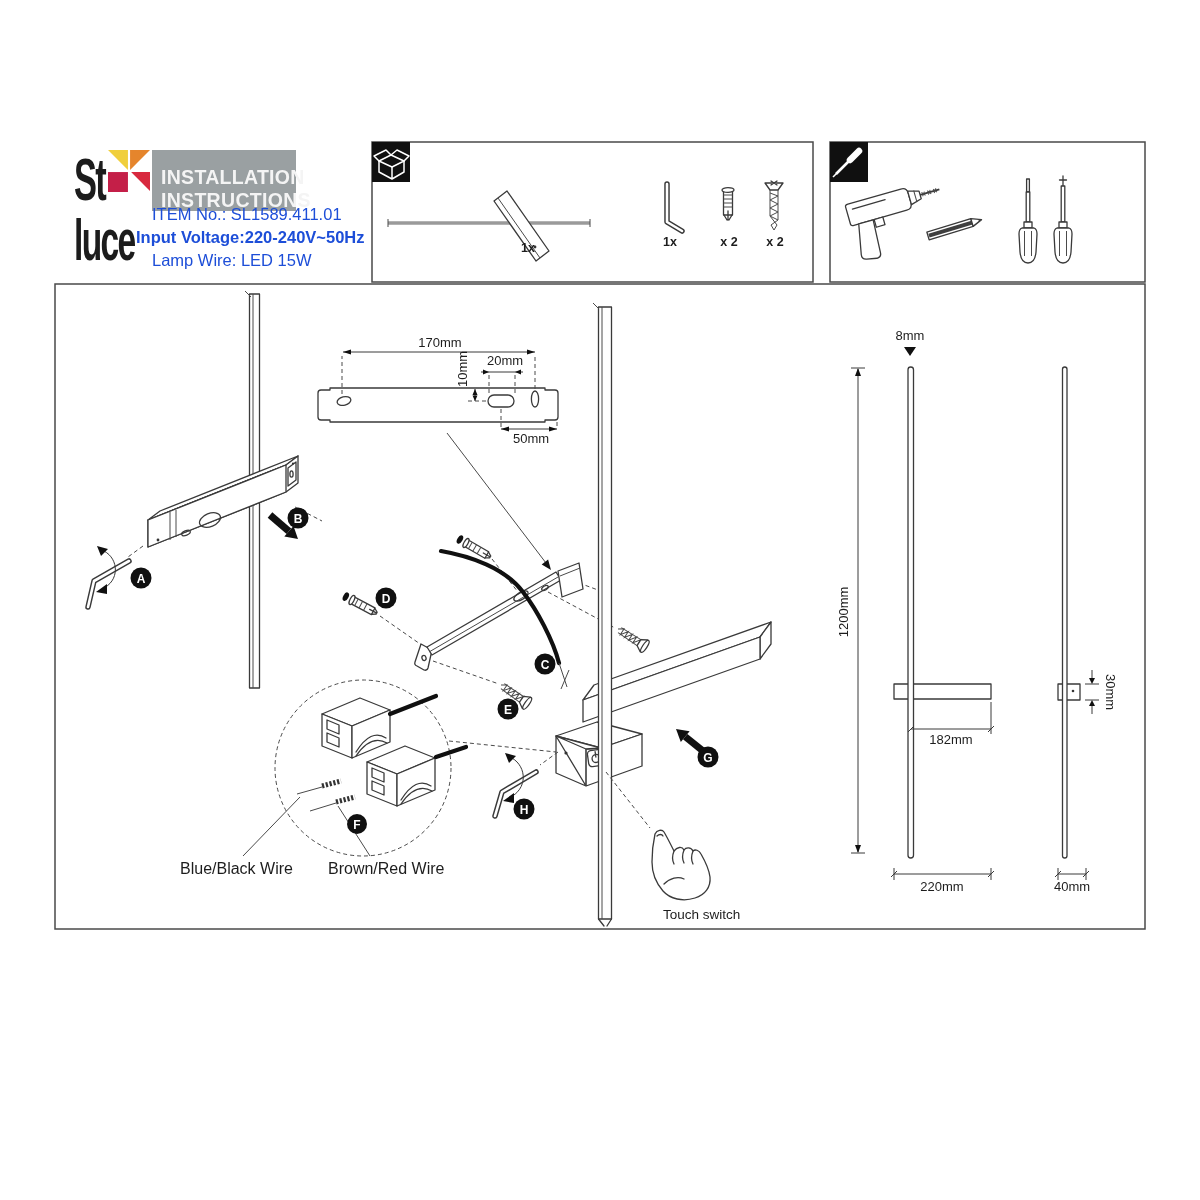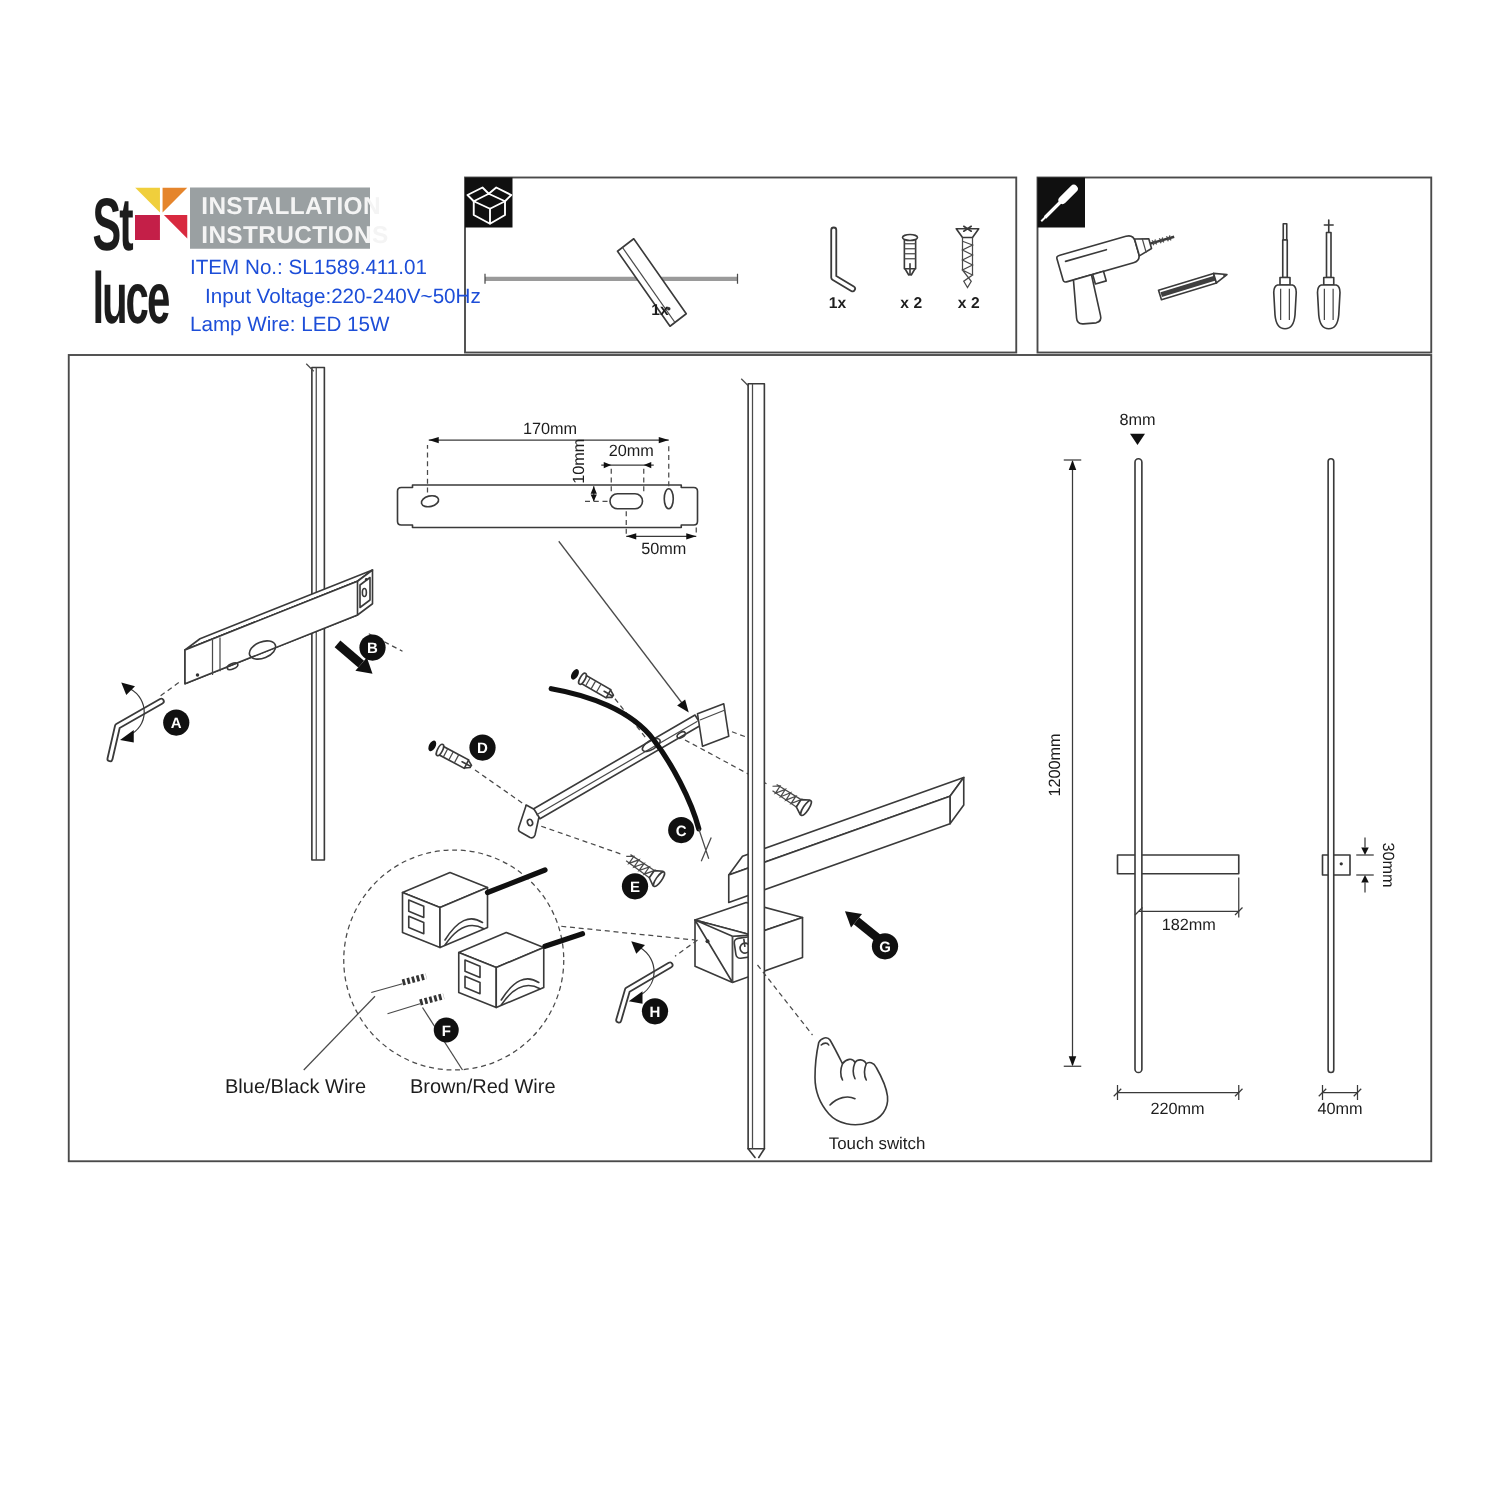--- a/index.html
+++ b/index.html
@@ -4,21 +4,21 @@
 <style>
   html,body{margin:0;padding:0;background:#fff;}
   #canvas{position:relative;width:1200px;height:1200px;background:#ffffff;overflow:hidden;
           font-family:"Liberation Sans",sans-serif;}
   #art{position:absolute;left:0;top:0;}
   .ov{position:absolute;color:#161616;}
   
   .logo-word{font-weight:bold;color:#1c1c1c;transform-origin:top left;letter-spacing:-2px;}
   
   .hdr-box{background:#9aa0a2;color:#f4f4f4;font-weight:bold;font-size:19.5px;line-height:22.5px;
-           padding:4px 0 2px 9px;letter-spacing:.3px;}
+           padding:16px 0 2px 9px;letter-spacing:.3px;}
   .item-line{font-size:16.5px;color:#1d4ed8;}
   
   .ln{fill:none;stroke:#3a3a3a;stroke-width:1.3;stroke-linejoin:round;stroke-linecap:round;}
   .fw{fill:#ffffff;stroke:#3a3a3a;stroke-width:1.3;stroke-linejoin:round;}
   .dash{fill:none;stroke:#4a4a4a;stroke-width:1;stroke-dasharray:4 3;}
   .thin{fill:none;stroke:#4a4a4a;stroke-width:1;}
   .thick{fill:none;stroke:#101010;stroke-width:4.2;stroke-linecap:round;}
   .blk{fill:#101010;stroke:none;}
   .keyO{fill:none;stroke:#3a3a3a;stroke-width:5.5;stroke-linejoin:round;stroke-linecap:round;}
   .keyI{fill:none;stroke:#ffffff;stroke-width:2.6;stroke-linejoin:round;stroke-linecap:round;}
@@ -419,16 +419,16 @@
       <div class="logo-word" style="position:absolute;left:0;top:62px;font-size:40px;transform:scale(0.84,1.45);">luce</div>
     </div>
   </div>
 
   <div class="ov hdr-box" style="left:152px;top:150px;width:135px;height:43px;">
     <div>INSTALLATION</div>
     <div>INSTRUCTIONS</div>
   </div>
 
   <div class="ov item-line" style="left:152px;top:205px;">ITEM No.: SL1589.411.01</div>
-  <div class="ov item-line" style="left:164px;top:228px;">Input Voltage:220-240V~50Hz</div>
+  <div class="ov item-line" style="left:136px;top:228px;font-weight:bold;">Input Voltage:220-240V~50Hz</div>
   <div class="ov item-line" style="left:152px;top:251px;">Lamp Wire: LED 15W</div>
 
 </div>
 
 </body></html>

